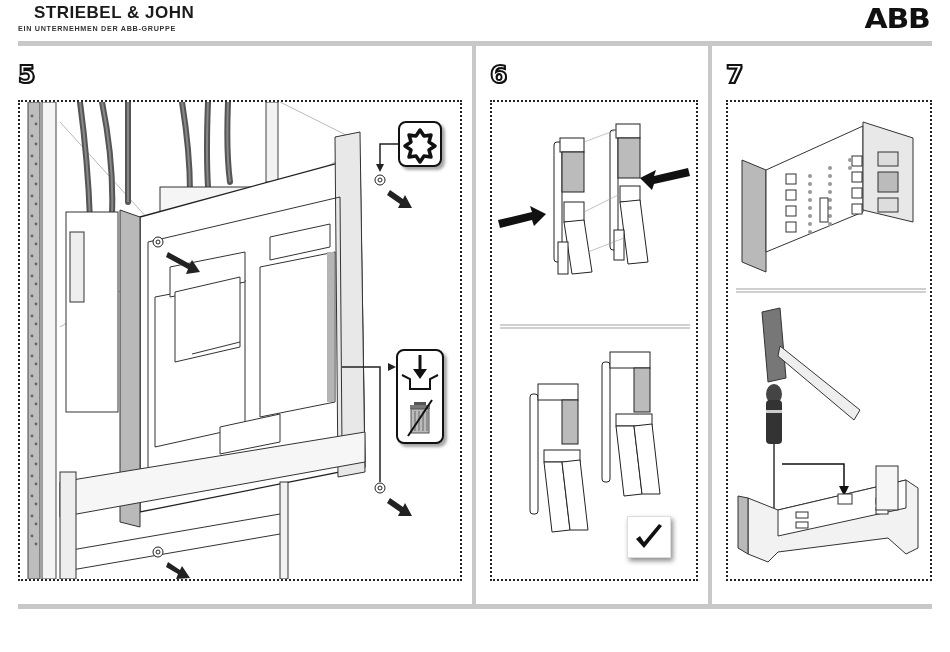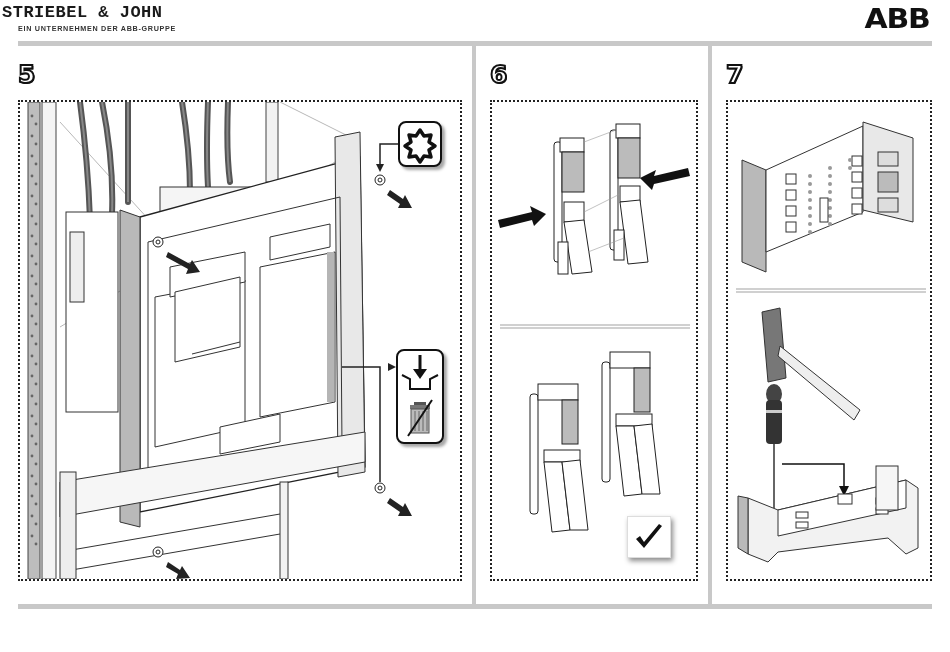--- a/index.html
+++ b/index.html
@@ -1,18 +1,18 @@
 <!DOCTYPE html>
 <html><head>
 <meta charset="utf-8">
 <style>
   html,body{margin:0;padding:0;background:#fff;}
   body{width:950px;height:652px;position:relative;overflow:hidden;font-family:"Liberation Sans",sans-serif;color:#222;}
   .abs{position:absolute;}
-  .brand{left:2px;top:3px;font-family:Liberation Mono, monospace;font-weight:bold;font-size:17px;letter-spacing:0.5px;color:#1a1a1a;}
+  .brand{left:34px;top:3px;font-family:Liberation Sans, sans-serif;font-weight:bold;font-size:17px;letter-spacing:0.5px;color:#1a1a1a;}
   .tagline{left:18px;top:24px;font-size:7.2px;letter-spacing:0.7px;color:#333;font-weight:bold;}
   .abb{right:20px;top:4px;font-family:"DejaVu Sans",sans-serif;font-weight:900;font-size:26px;letter-spacing:-1px;color:#111;transform:scaleX(1.15);transform-origin:right;}
   .rule{background:#c8c8c8;}
   .stepnum{font-family:"DejaVu Sans",sans-serif;font-weight:900;font-size:25px;color:#fff;-webkit-text-stroke:2px #111;text-shadow:1px 1px 0 #111;line-height:1;}
   .dotbox{border:2px dotted #222;box-sizing:border-box;}
   .dbl{height:5px;border-top:2px solid #d0d0d0;border-bottom:2px solid #d0d0d0;box-sizing:border-box;}
   svg{display:block;}
   .callout{background:#fff;border:2px solid #111;border-radius:8px;box-shadow:3px 3px 3px rgba(0,0,0,0.35);box-sizing:border-box;}
   .check{background:#fff;box-shadow:2px 3px 5px rgba(0,0,0,0.45);border:1px solid #ddd;}
 </style>

